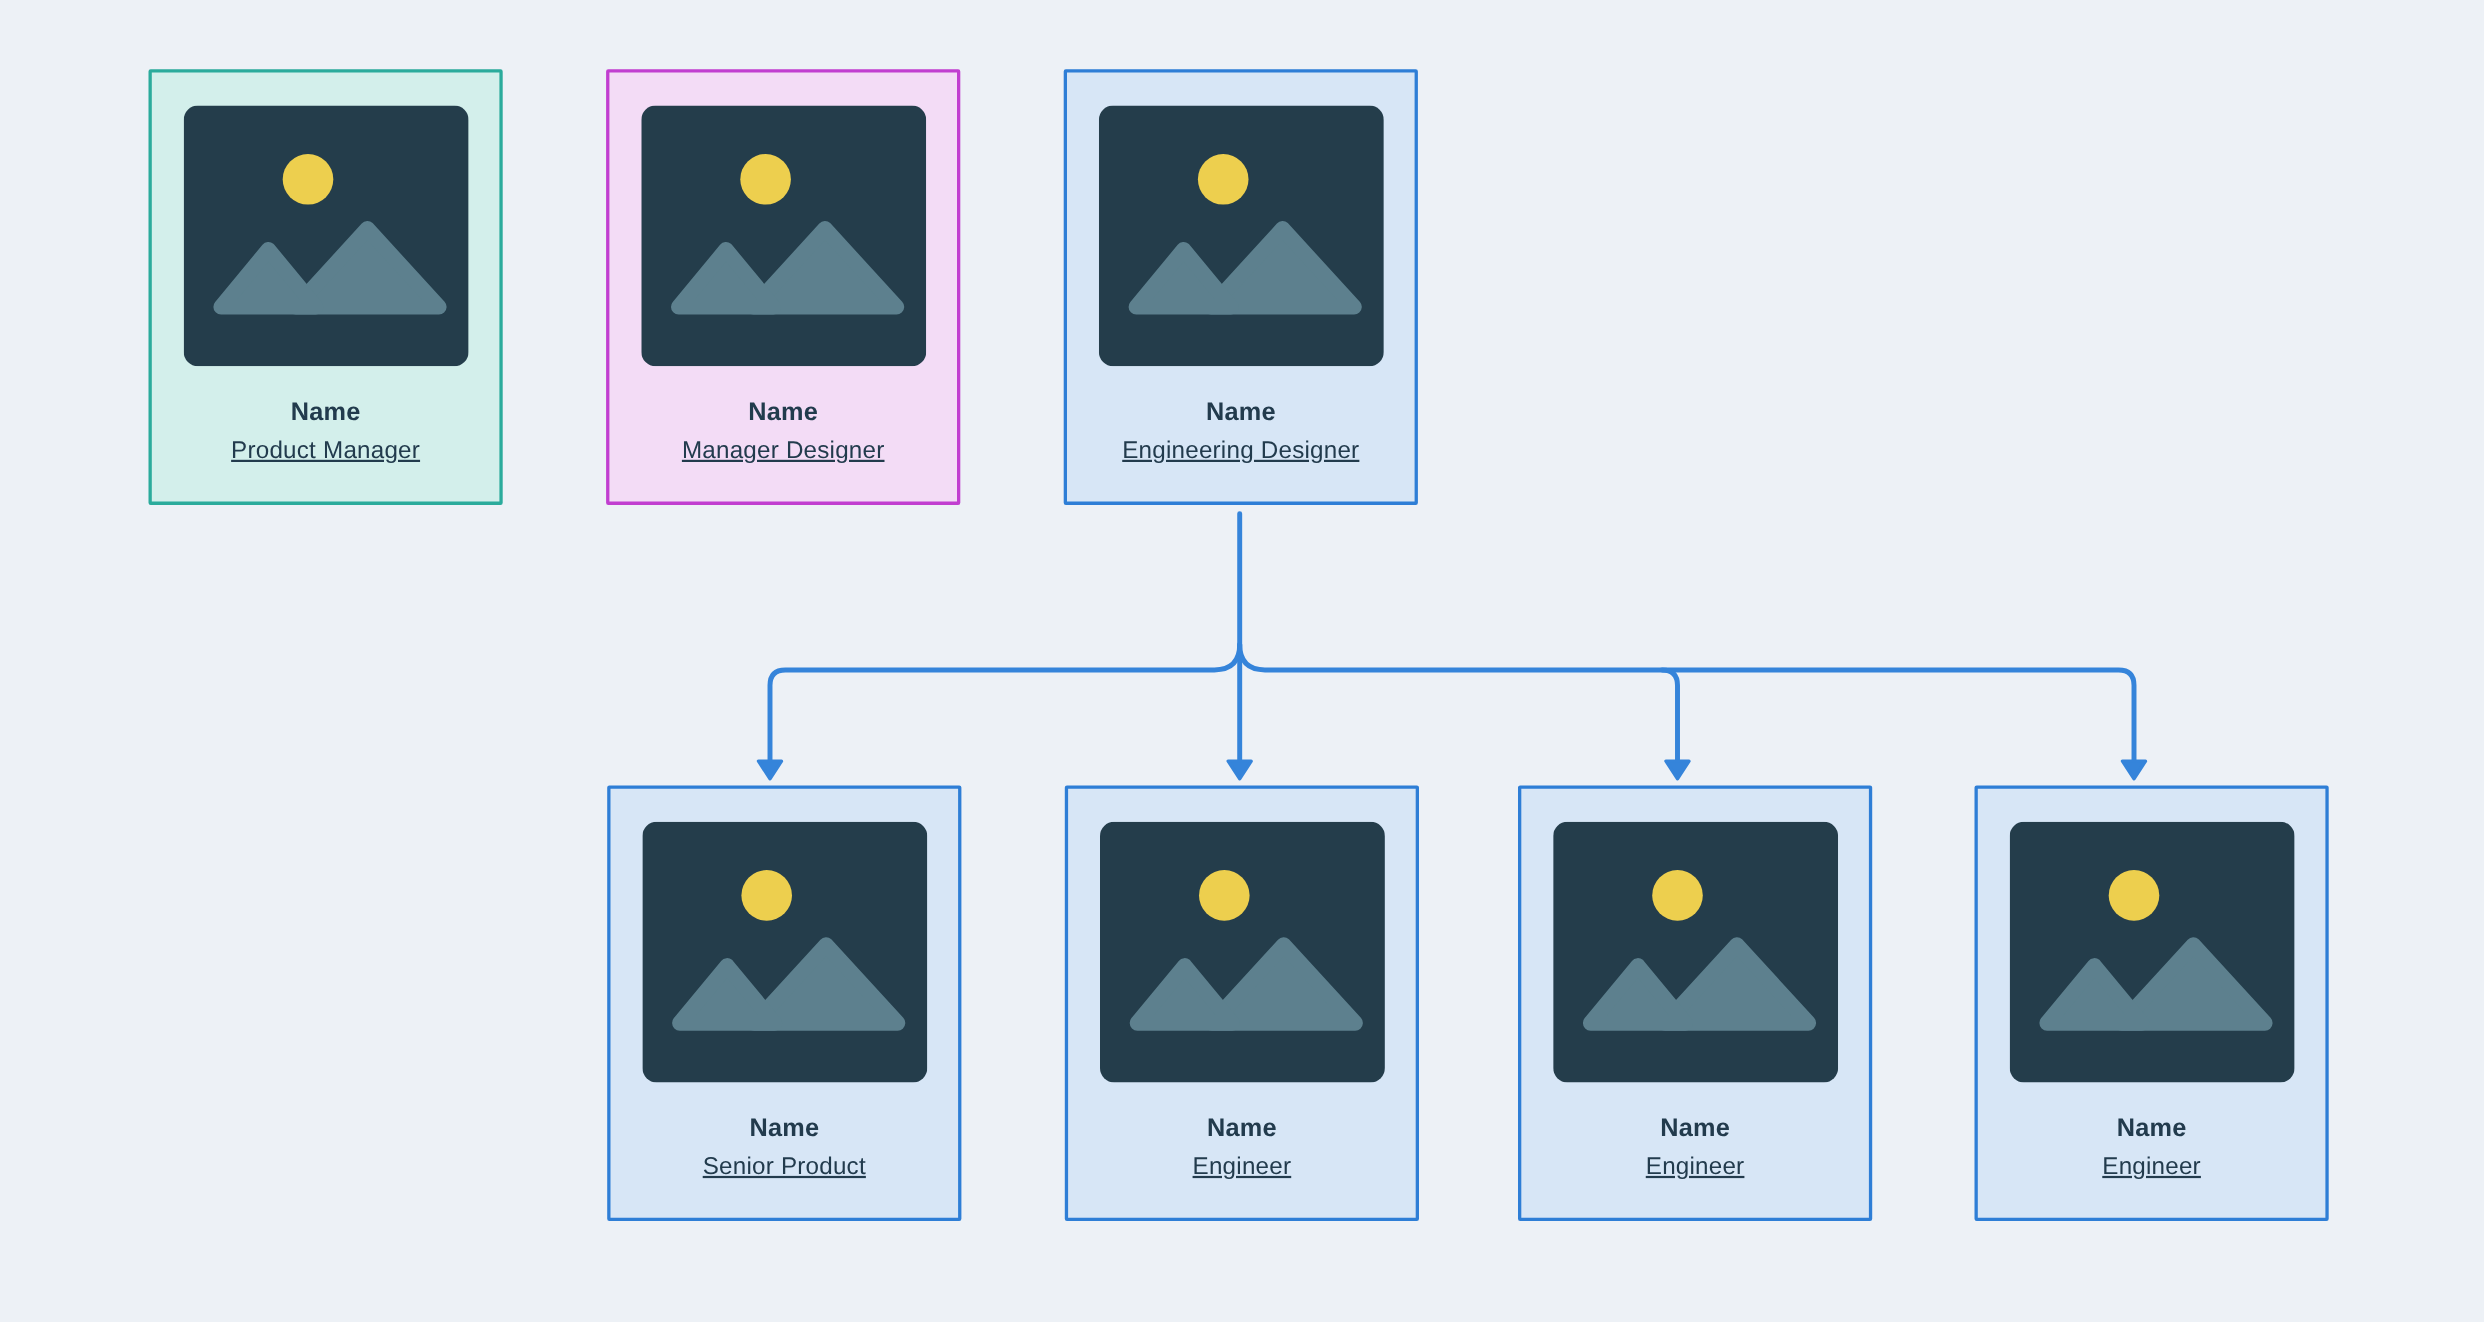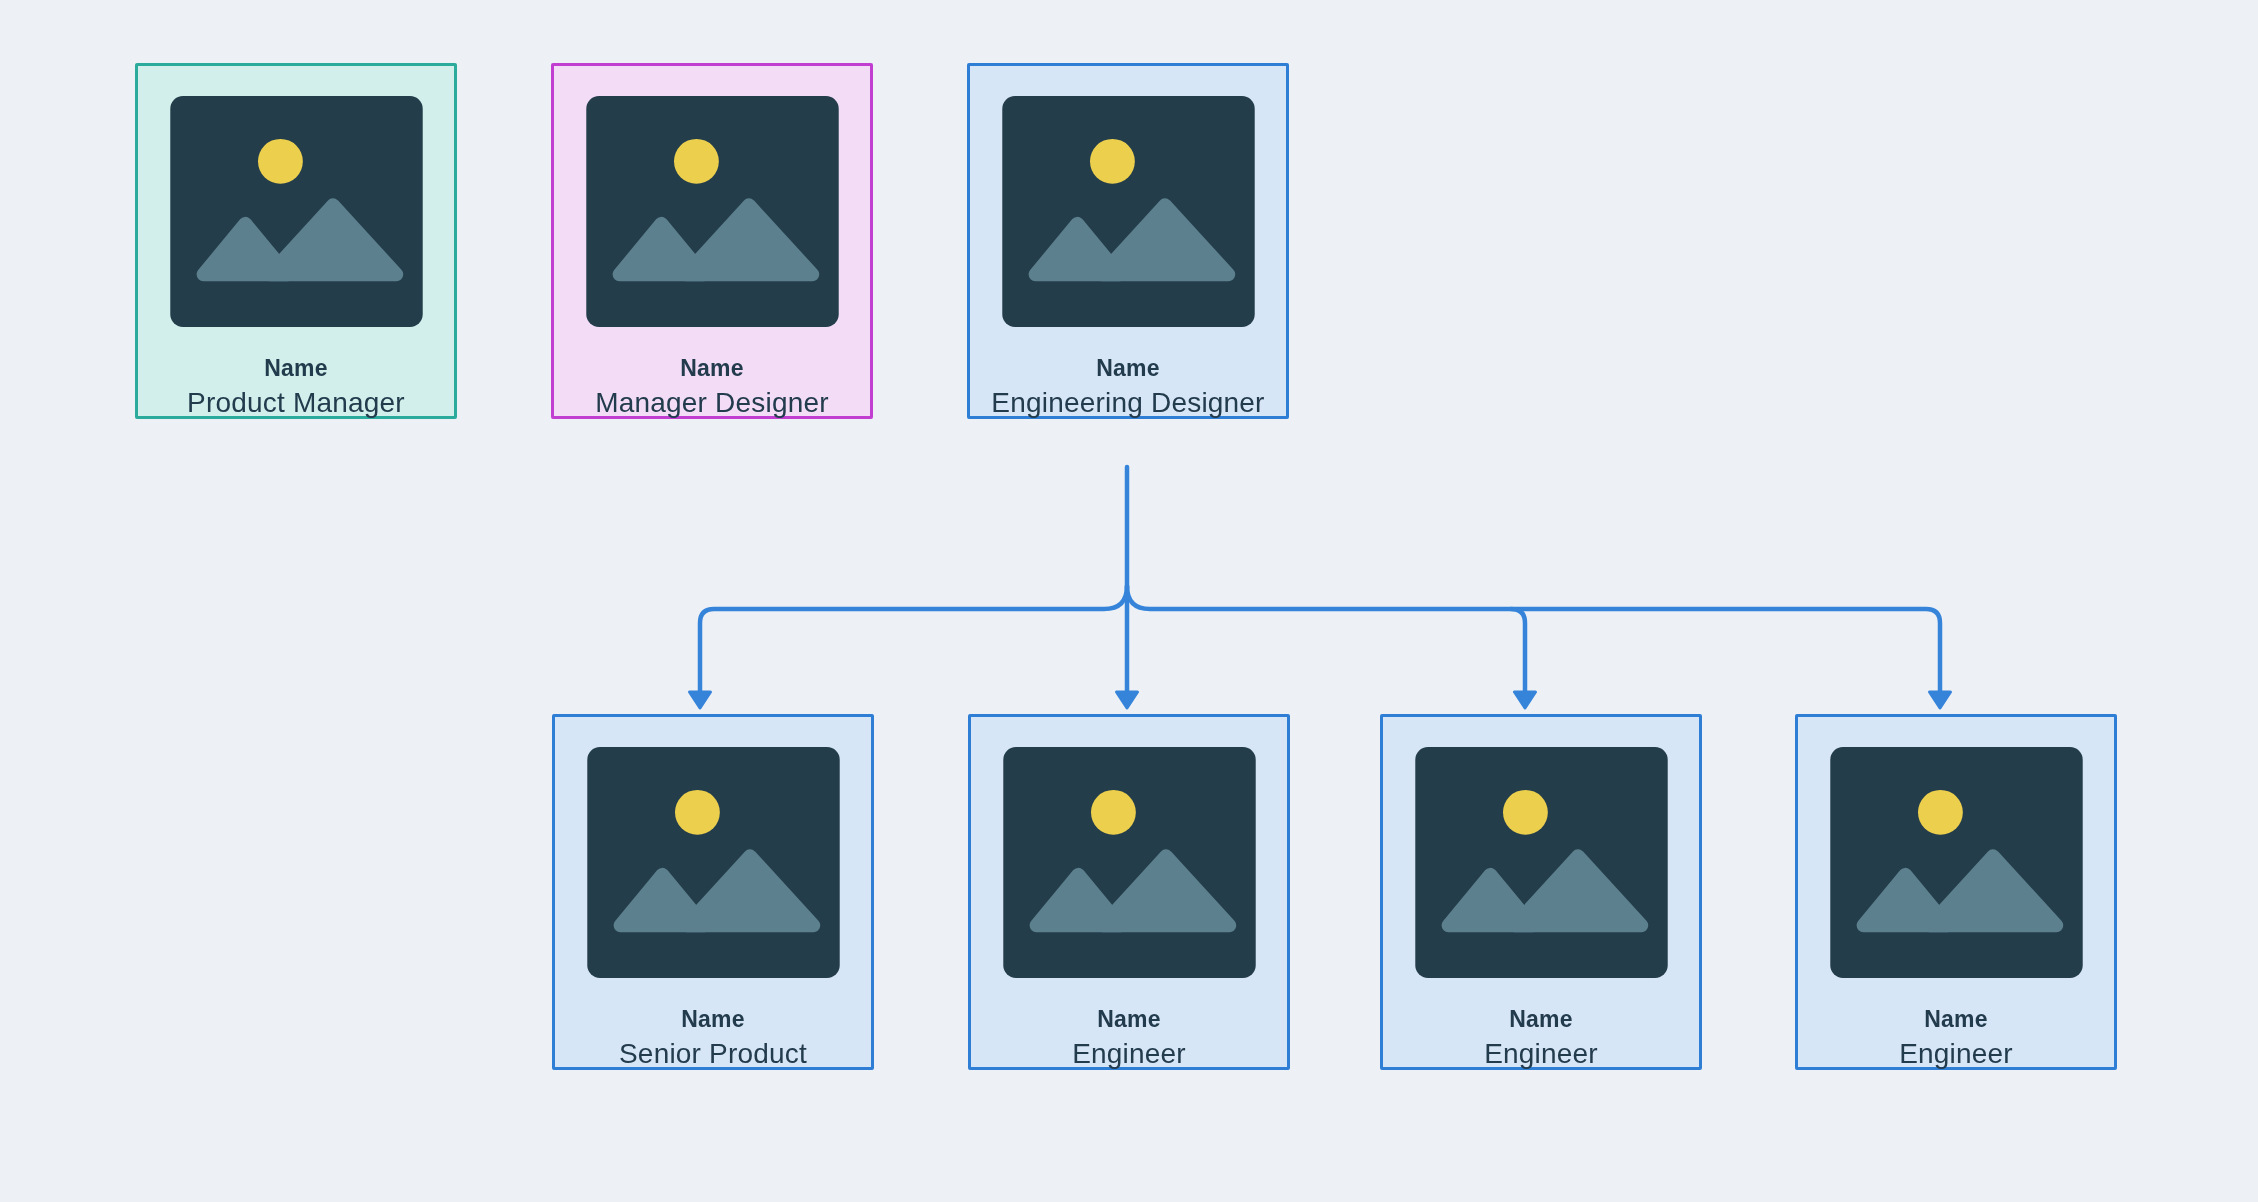--- a/index.html
+++ b/index.html
@@ -18,21 +18,21 @@
   body{
     position:relative;
     background:var(--page-bg);
     font-family:"Liberation Sans","DejaVu Sans",sans-serif;
     overflow:hidden;
   }
   .canvas{position:absolute;inset:0;}
   .connector-layer{position:absolute;left:0;top:0;width:2258px;height:1202px;}
   .card{
     position:absolute;
-    width:322px;height:356px;
+    width:322px;height:396px;
     border:3px solid var(--blue-border);
     background:var(--blue-bg);
     border-radius:2px;
     display:flex;flex-direction:column;align-items:center;
     padding-top:30px;
   }
   .card--teal{border-color:var(--teal-border);background:var(--teal-bg);}
   .card--magenta{border-color:var(--magenta-border);background:var(--magenta-bg);}
   .card--blue{border-color:var(--blue-border);background:var(--blue-bg);}
   .pos-pm{left:135px;top:63px;}
@@ -46,22 +46,22 @@
   .photo-bg{fill:var(--ph-bg);}
   .photo-sun{fill:var(--sun);}
   .photo-mtn{fill:var(--mountain);stroke:var(--mountain);stroke-width:14;stroke-linejoin:round;}
   .member-name{
     margin-top:28px;
     font-size:23px;font-weight:700;line-height:27px;
     color:var(--text);letter-spacing:.2px;
   }
   .member-role{
     margin-top:7px;
-    font-size:28px;font-weight:400;line-height:27px;
-    color:var(--text);letter-spacing:.2px;
+    font-size:22px;font-weight:400;line-height:27px;
+    color:var(--text);letter-spacing:.2px;text-decoration:underline;
   }
   .conn-line{fill:none;stroke:var(--connector);stroke-width:4.5;stroke-linecap:round;stroke-linejoin:round;}
   .conn-arrow{fill:var(--connector);stroke:var(--connector);stroke-width:3;stroke-linejoin:round;}
 </style>
 </head>
 <body>
 
 <div class="canvas">
 
   <svg class="connector-layer" viewBox="0 0 2258 1202" xmlns="http://www.w3.org/2000/svg" aria-hidden="true">

